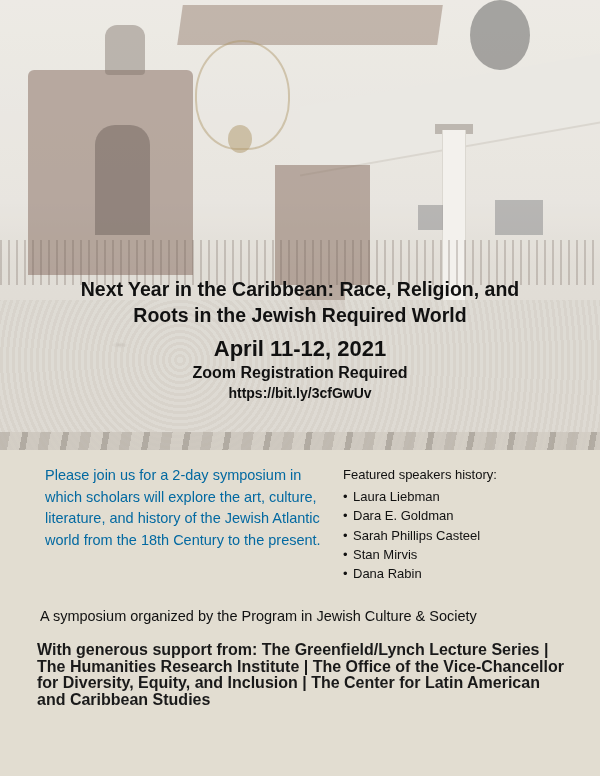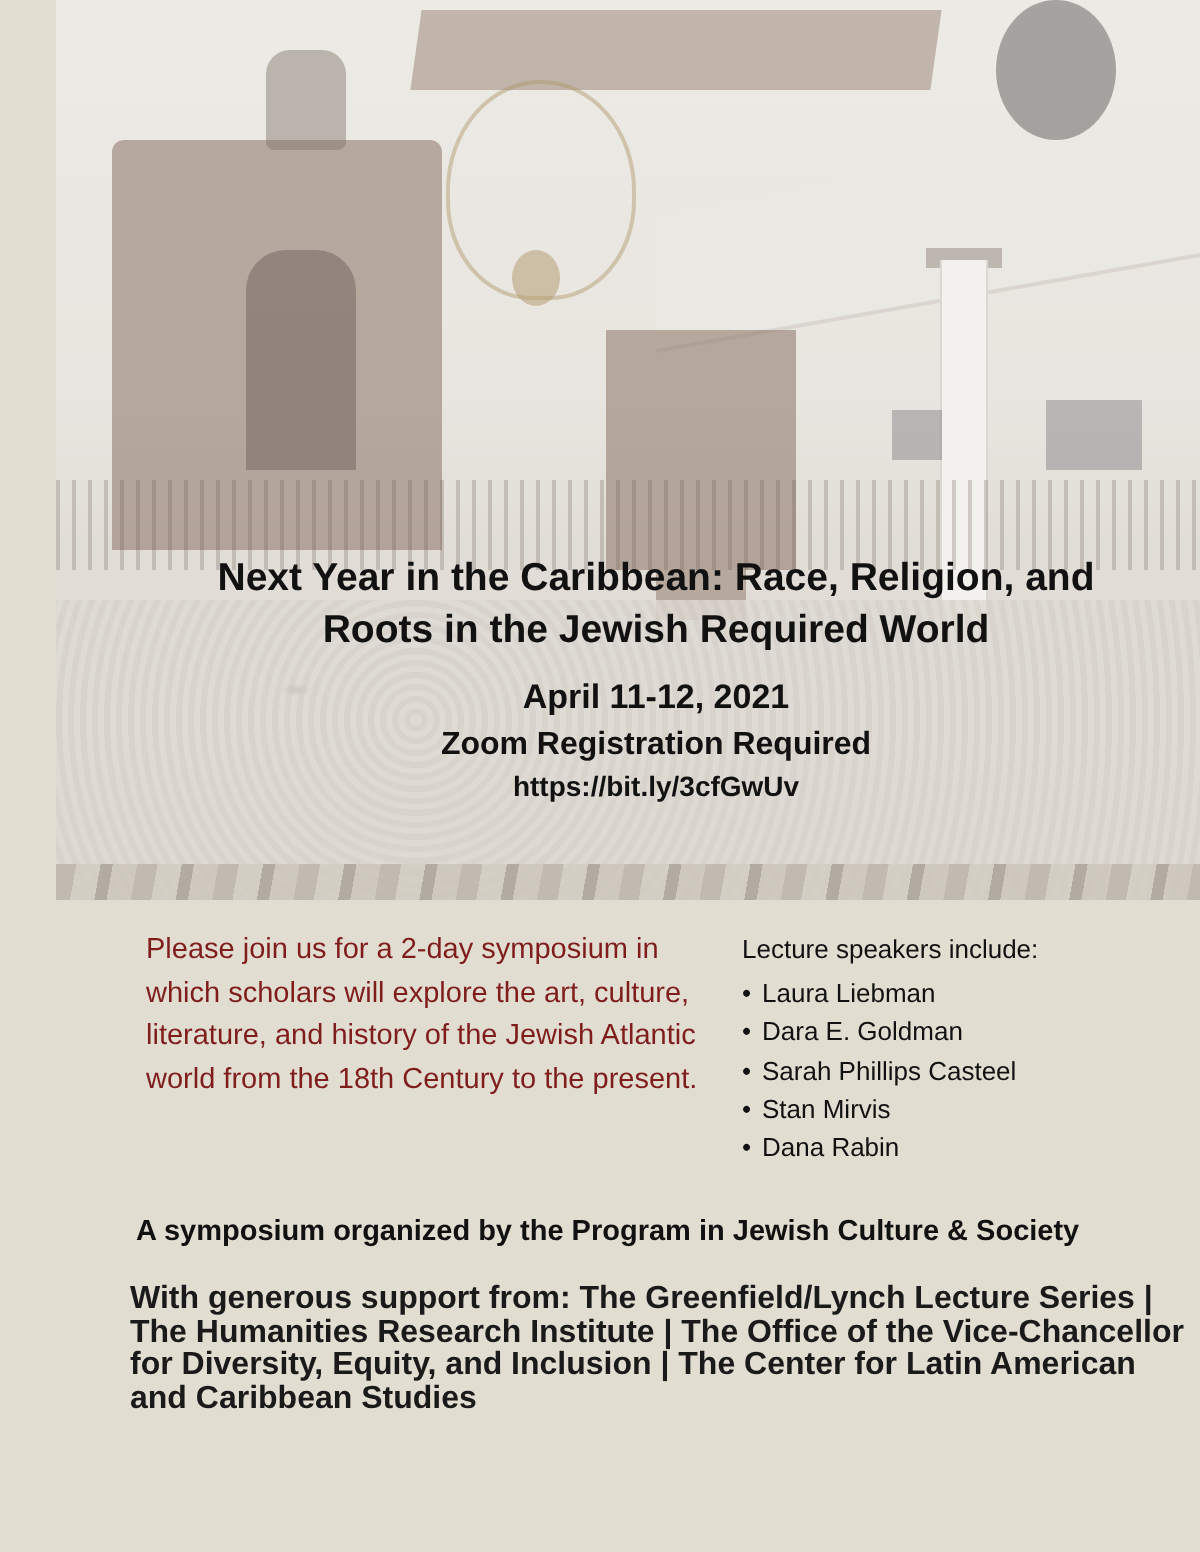--- a/index.html
+++ b/index.html
@@ -1,17 +1,17 @@
 <!DOCTYPE html>
 <html><head>
 <meta charset="utf-8">
 <style>
   * { margin:0; padding:0; box-sizing:border-box; }
   body { width:600px; height:776px; background:#e2ddd1; font-family:"Liberation Sans", sans-serif; color:#111; overflow:hidden; }
-  .flyer { position:relative; width:489px; height:776px; background:#e2ddd1;margin-left:28px; }
+  .flyer { position:relative; width:489px; height:776px; background:#e2ddd1; }
   .photo { position:absolute; left:0; top:0; width:600px; height:450px; overflow:hidden;
     background: linear-gradient(180deg, #ece9e3 0%, #e6e2dc 45%, #ddd8d0 60%, #d6d1c9 100%); }
   .floor { position:absolute; left:0; top:300px; width:600px; height:150px;
     background:
       radial-gradient(ellipse 8px 3px at 20% 30%, rgba(140,130,120,.35), transparent),
       radial-gradient(ellipse 10px 3px at 60% 50%, rgba(140,130,120,.35), transparent),
       repeating-radial-gradient(circle at 30% 40%, #d9d4cc 0 3px, #cfc9c0 3px 6px);
     opacity:.85; }
   .floor-edge { position:absolute; left:0; top:432px; width:600px; height:18px;
     background: repeating-linear-gradient(100deg, #a89f94 0 10px, #c8c0b5 10px 22px, #8f867b 22px 28px, #bfb7ac 28px 40px); opacity:.8; }
@@ -28,33 +28,33 @@
   .window2 { position:absolute; left:495px; top:200px; width:48px; height:35px; background:#55565a; opacity:.45; }
   .chandelier { position:absolute; left:195px; top:40px; width:95px; height:110px; border:2px solid rgba(150,120,60,.45); border-radius:50% 50% 45% 45%; }
   .chandelier-ball { position:absolute; left:228px; top:125px; width:24px; height:28px; background:#a0844c; opacity:.55; border-radius:50%; }
   .lamp { position:absolute; left:470px; top:0; width:60px; height:70px; background:#3c3c3c; opacity:.55; border-radius:50%; }
   .benches { position:absolute; left:0; top:240px; width:600px; height:45px;
     background: repeating-linear-gradient(90deg, rgba(70,50,40,.45) 0 2px, transparent 2px 8px); opacity:.6; }
   .overlay { position:absolute; left:0; top:0; width:600px; height:450px; background:rgba(240,238,234,.25); }
 
   .headline { position:absolute; left:0; top:276px; width:600px; text-align:center; }
   .title { font-size:19.5px; font-weight:bold; line-height:26px; color:#111; }
-  .date { font-size:17px; font-weight:bold; margin-top:10px; line-height:22px; }
+  .date { font-size:22px; font-weight:bold; margin-top:10px; line-height:22px; }
   .reg { font-size:16px; font-weight:bold; line-height:21px; margin-top:2px; }
   .url { font-size:14px; font-weight:bold; line-height:21px; }
   .free { font-size:13.5px; font-weight:bold; line-height:20px; margin-top:1px; }
 
-  .intro { position:absolute; left:45px; top:465px; width:280px; font-size:14.5px; line-height:21.5px; color:#7f1d1d; }
+  .intro { position:absolute; left:45px; top:465px; width:280px; font-size:14.5px; line-height:21.5px; color:#0369a1; }
   .speakers { position:absolute; left:343px; top:465px; width:240px; color:#111; }
   .speakers-head { font-size:13px; line-height:20px; }
   .speakers ul { list-style:none; margin-top:2px; }
   .speakers li { font-size:13px; line-height:19.3px; position:relative; padding-left:10px; }
   .speakers li::before { content:"•"; position:absolute; left:0; top:0; }
 
-  .organized { position:absolute; left:40px; top:606px; width:560px; font-size:14.5px; font-weight:bold; line-height:20px; }
+  .organized { position:absolute; left:40px; top:606px; width:560px; font-size:14.5px; font-weight:normal; line-height:20px; }
   .support { position:absolute; left:37px; top:642px; width:530px; font-size:16px; font-weight:bold; line-height:16.7px; color:#1a1a1a; }
 </style>
 </head>
 <body>
 
 <div class="flyer">
   <div class="photo">
     <div class="balcony"></div>
     <div class="ark"></div>
     <div class="ark-crown"></div>
@@ -81,21 +81,21 @@
       <div>Roots in the Jewish Required World</div>
     </div>
     <div class="date">April 11-12, 2021</div>
     <div class="reg">Zoom Registration Required</div>
     <div class="url">https://bit.ly/3cfGwUv</div>
   </div>
 
   <p class="intro">Please join us for a 2-day symposium in which scholars will explore the art, culture, literature, and history of the Jewish Atlantic world from the 18th Century to the present.</p>
 
   <div class="speakers">
-    <div class="speakers-head">Lecture speakers include:</div>
+    <div class="speakers-head">Featured speakers history:</div>
     <ul>
       <li>Laura Liebman</li>
       <li>Dara E. Goldman</li>
       <li>Sarah Phillips Casteel</li>
       <li>Stan Mirvis</li>
       <li>Dana Rabin</li>
     </ul>
   </div>
 
   <div class="organized">A symposium organized by the Program in Jewish Culture &amp; Society</div>

